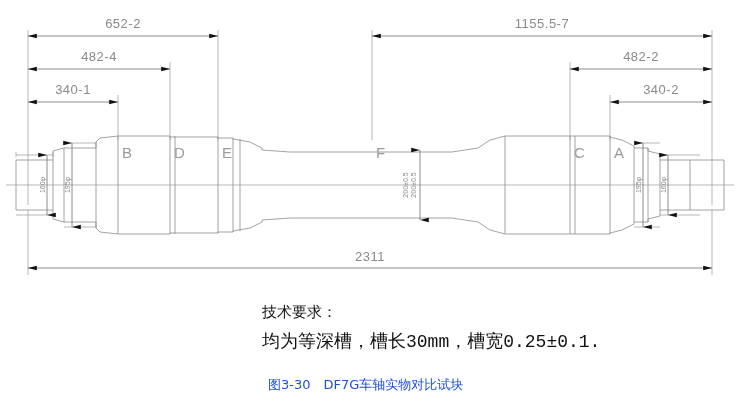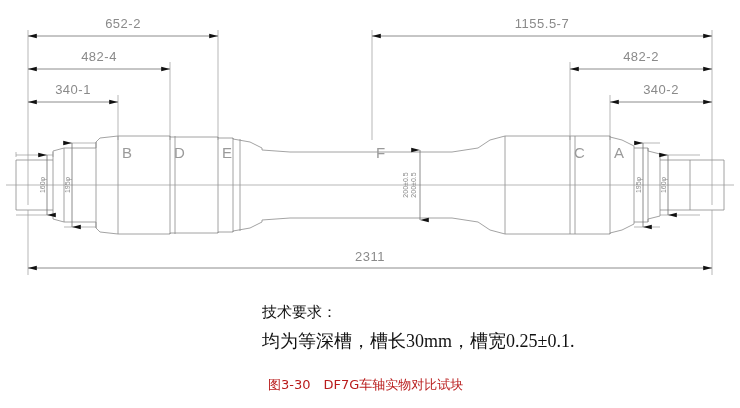--- a/index.html
+++ b/index.html
@@ -27,31 +27,31 @@
     font-size:15px;
     fill:#9a9a9a;
   }
   .thin{stroke:#9a9a9a;stroke-width:0.7;fill:none;}
   .thin-dark{stroke:#6f6f6f;stroke-width:0.8;fill:none;}
   .profile{stroke:#8c8c8c;stroke-width:0.8;fill:none;}
   .centerline{stroke:#9a9a9a;stroke-width:0.7;fill:none;}
   .arrow{fill:#111111;}
   .notes{
     position:absolute;
-    font-family:Liberation Serif, serif;
+    font-family:Liberation Mono, monospace;
     color:#111111;
     white-space:nowrap;
   }
   #notes-title{left:262px;top:303px;font-size:15px;}
   #notes-body{left:262px;top:329px;font-size:18px;}
   #caption{
     position:absolute;left:268px;top:376px;
     font-family:"DejaVu Sans", sans-serif;
     font-size:13px;
-    color:#b91c1c;
+    color:#1d4ed8;
     white-space:nowrap;
   }
 </style>
 </head>
 <body>
 
 <svg id="drawing" viewBox="0 0 740 408" xmlns="http://www.w3.org/2000/svg">
 
   <defs>
     <marker id="arrL" markerWidth="11" markerHeight="7" refX="0" refY="3.5" orient="auto">

